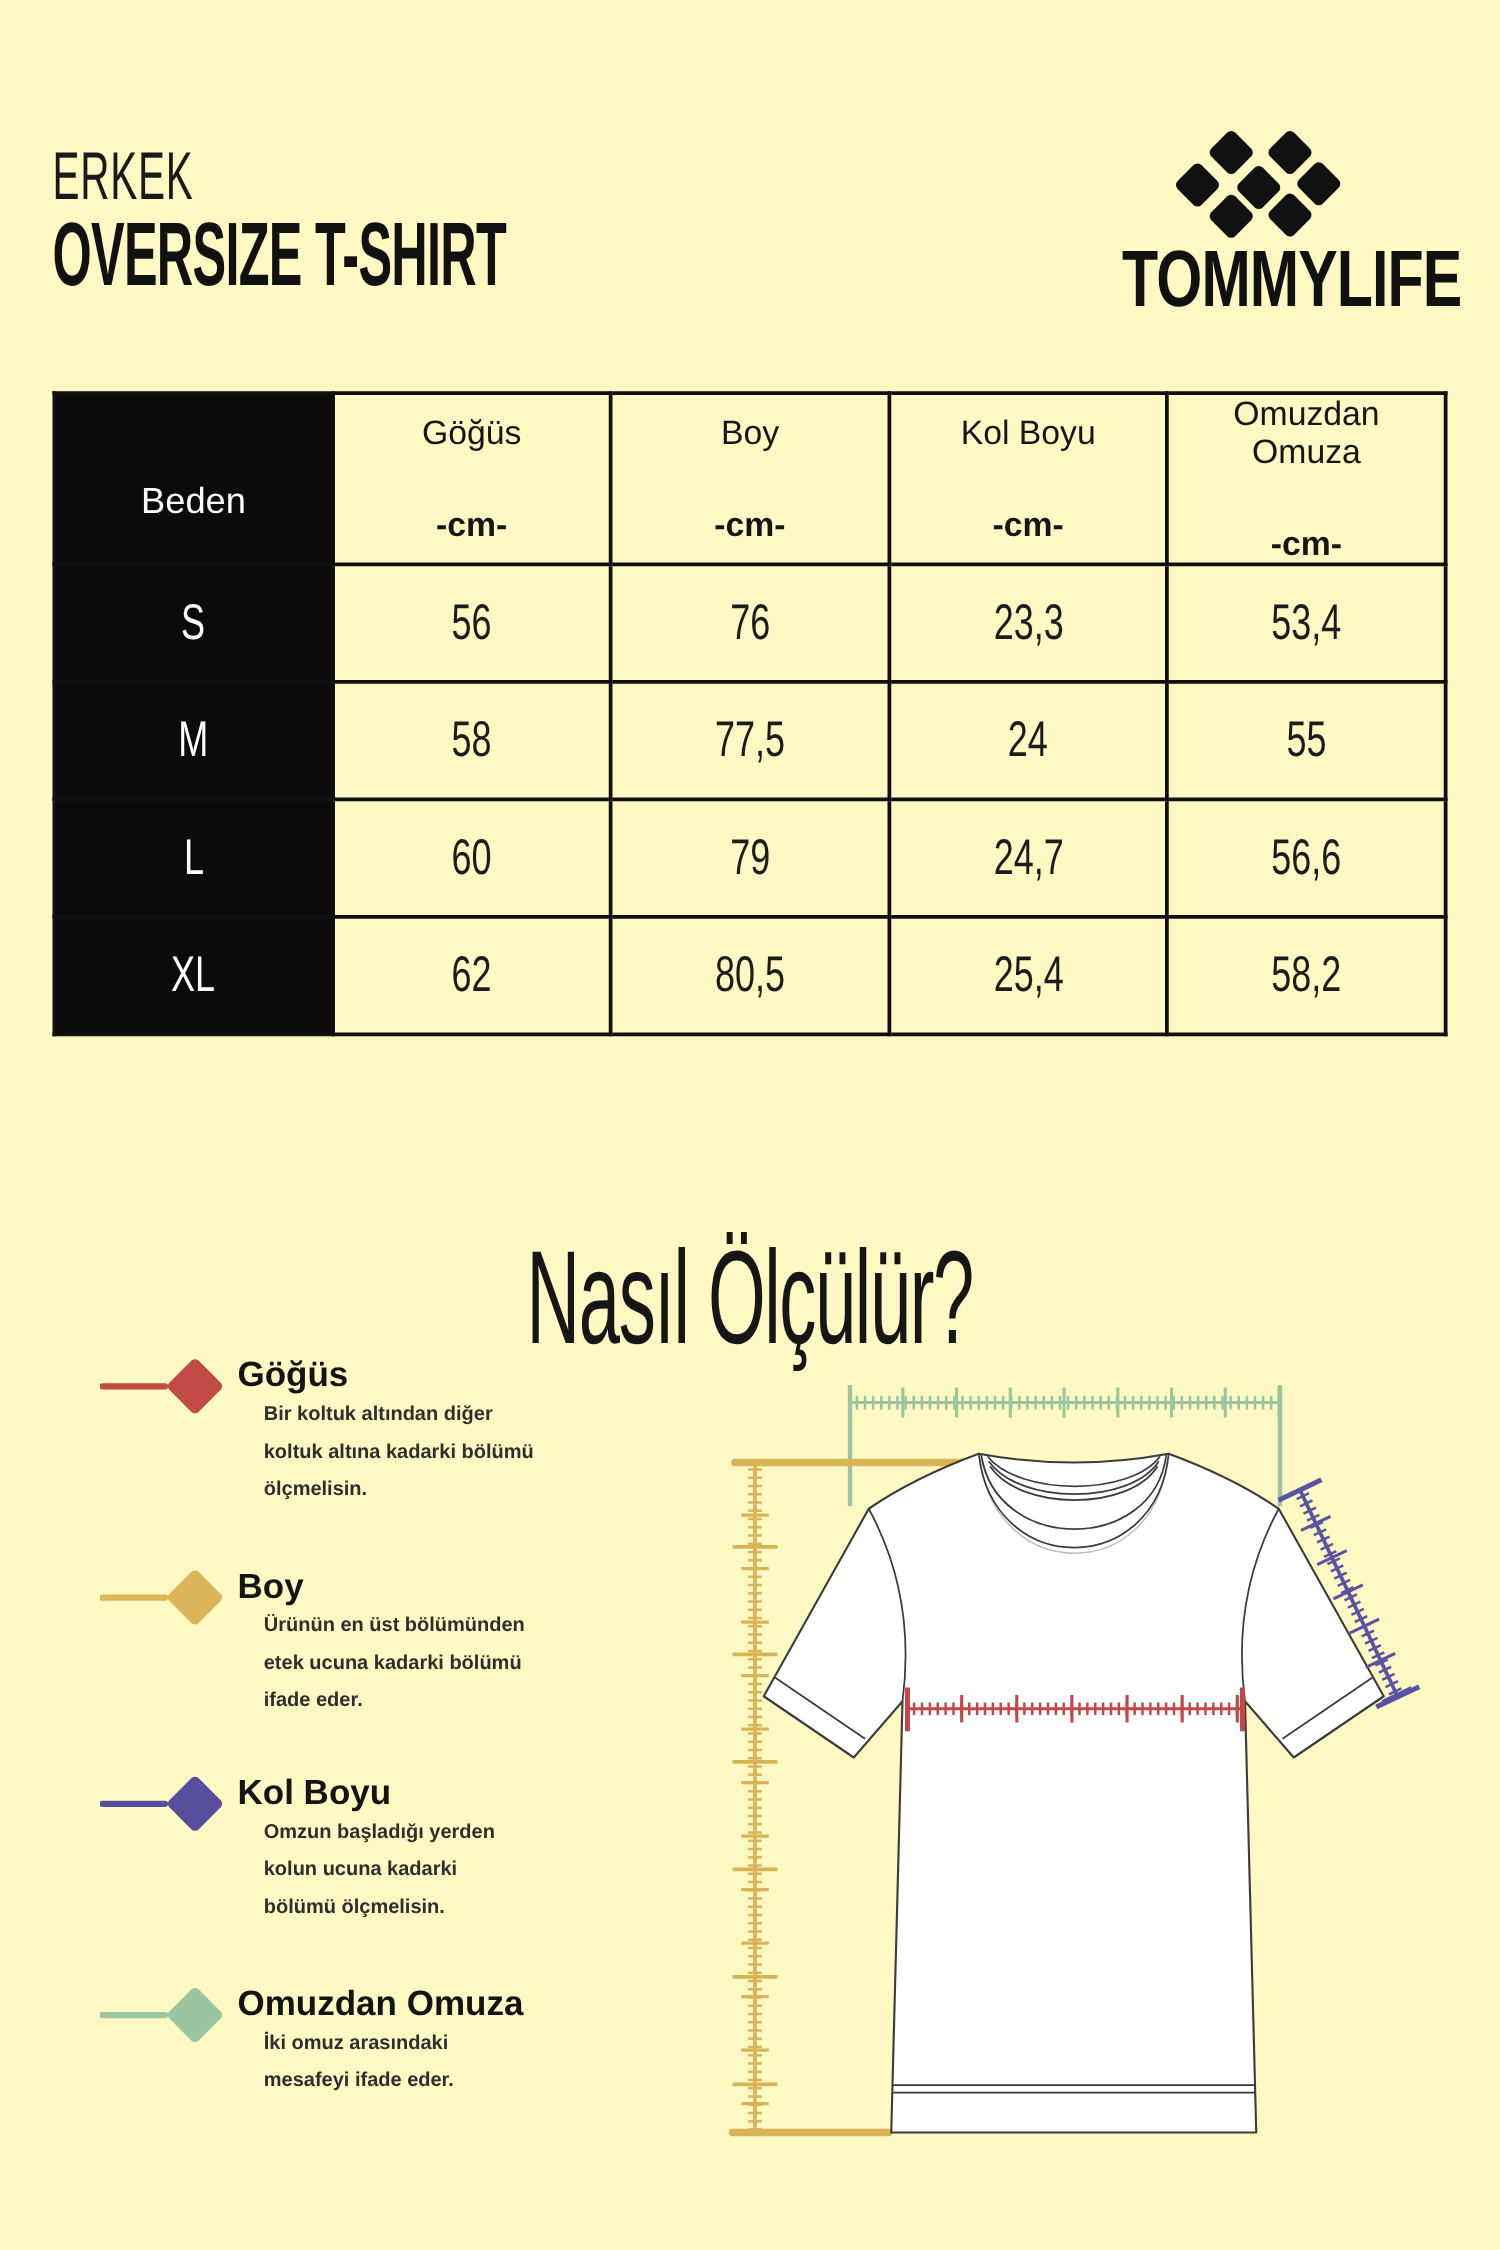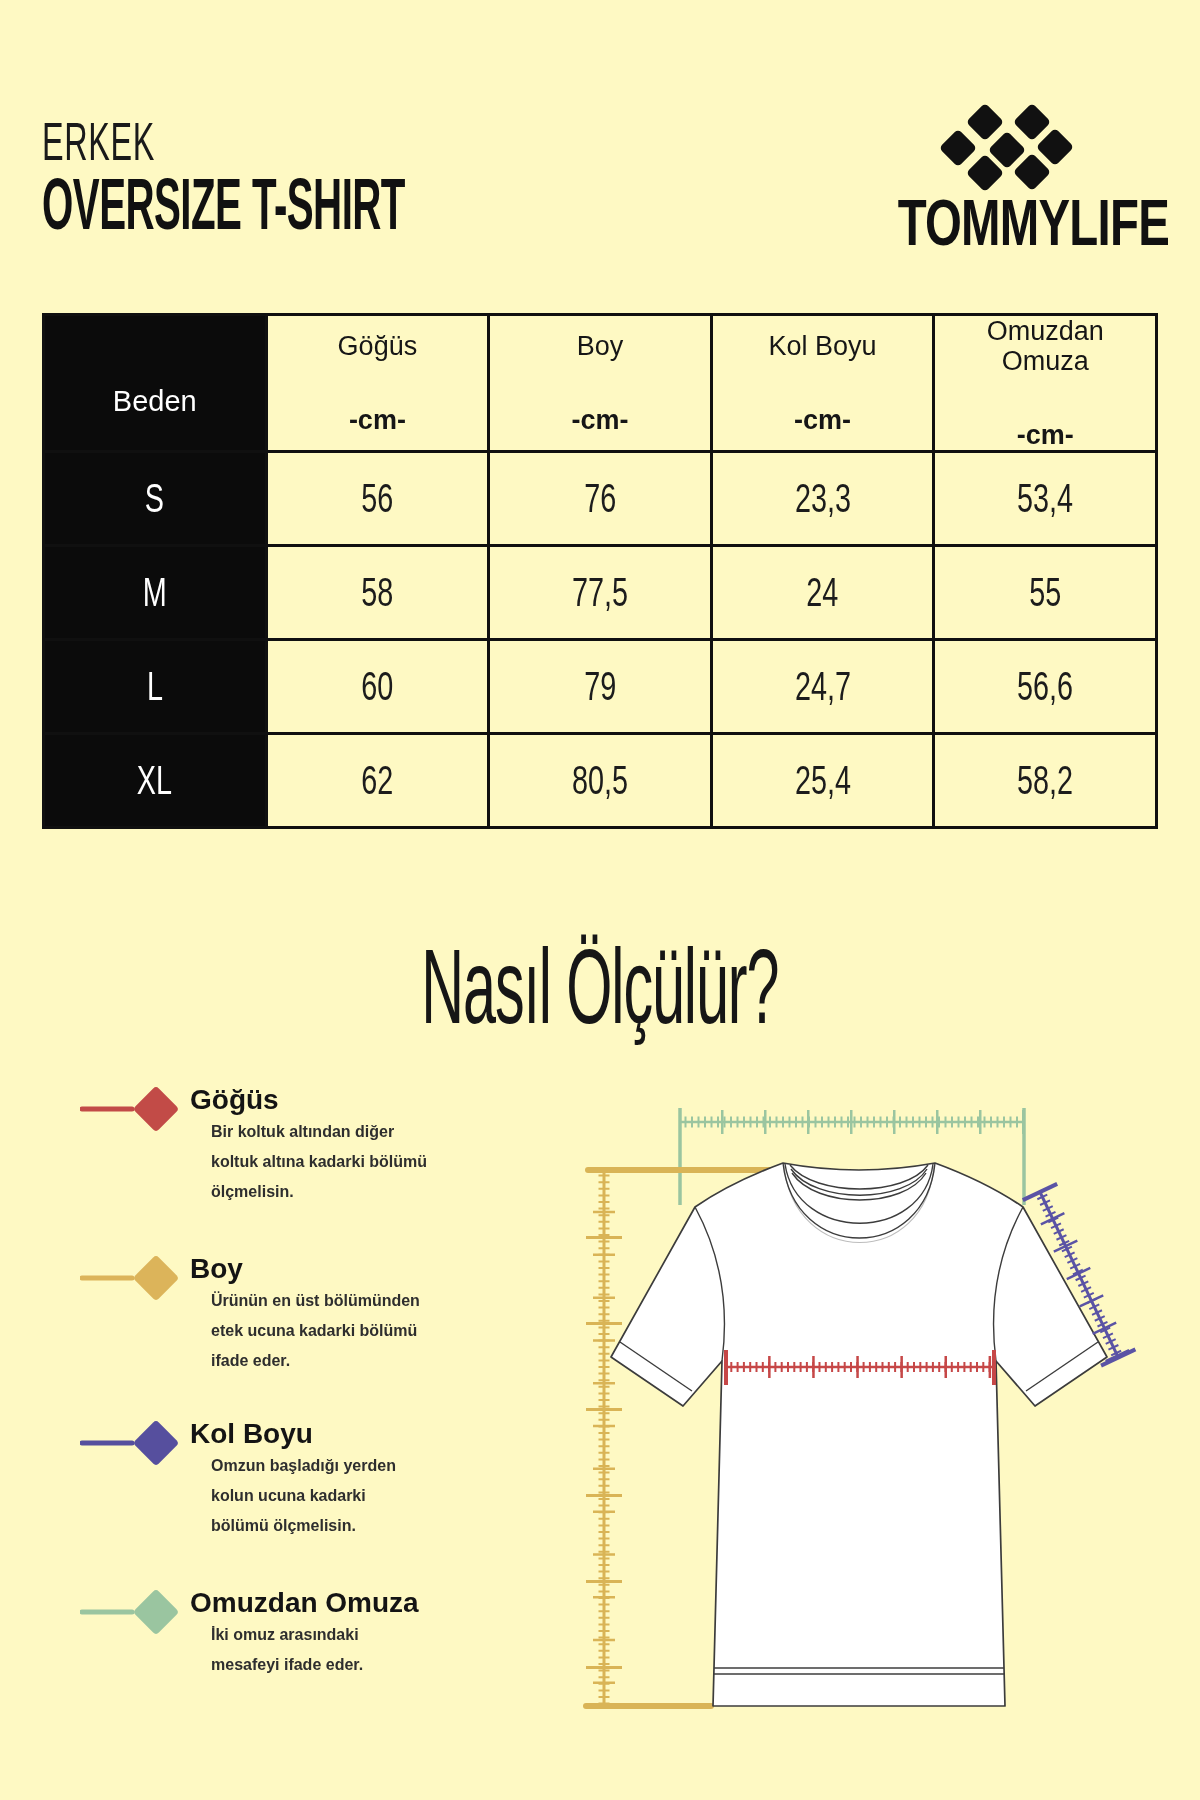--- a/index.html
+++ b/index.html
@@ -30,21 +30,21 @@
   .dark-cell { background:#0b0b0b; color:#ffffff; }
   .hdr-label { font-size:27px; line-height:30px; font-weight:400; color:#161616;
                max-width:180px; margin:0 auto; }
   .hdr-unit  { font-size:27px; line-height:30px; font-weight:700; color:#161616;margin-top:44px; }
   .dark-cell .hdr-label { color:#fff; font-size:29px; max-width:none;margin-top:35px; }
   .cell-size span, .cell-num span { display:inline-block; font-size:40px; font-weight:400;
                transform:scaleX(0.72); transform-origin:center; letter-spacing:0; }
   .cell-num span { color:#1c1c1c; }
 
   
-  .measure-title { position:absolute; left:0; top:928px; width:1200px; text-align:center;
+  .measure-title { position:absolute; left:0; top:980px; width:1200px; text-align:center;
                    font-size:106px; font-weight:400; color:#161616; line-height:1.1; }
   .measure-title .cond { transform:scaleX(0.56); transform-origin:center; display:inline-block;
                          letter-spacing:-2px; }
 
   .legend-item { position:absolute; left:80px; width:420px; }
   .legend-pin { position:absolute; left:0; top:0; }
   .legend-text { position:absolute; left:110px; top:6px; }
   .legend-name { font-size:28px; font-weight:700; color:#141414; line-height:34px; }
   .legend-line { font-size:16px; font-weight:700; color:#2e2e2e; line-height:30px; white-space:nowrap;margin-left:21px; }
   .li-1 { top:1077px; } .li-2 { top:1246px; } .li-3 { top:1411px; } .li-4 { top:1580px; }

